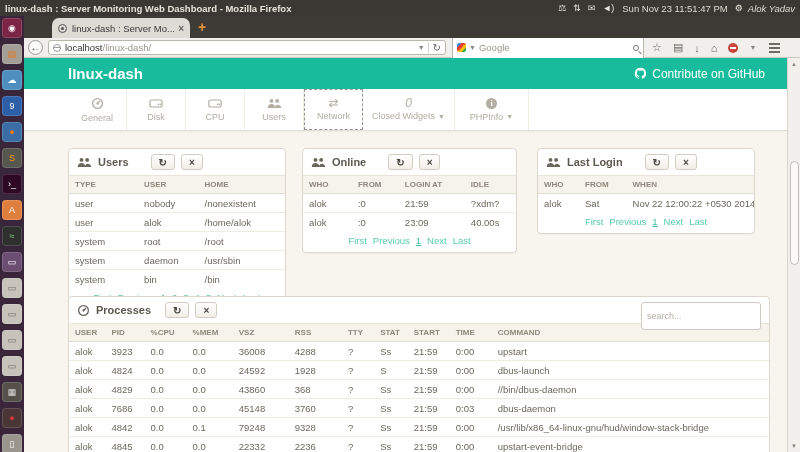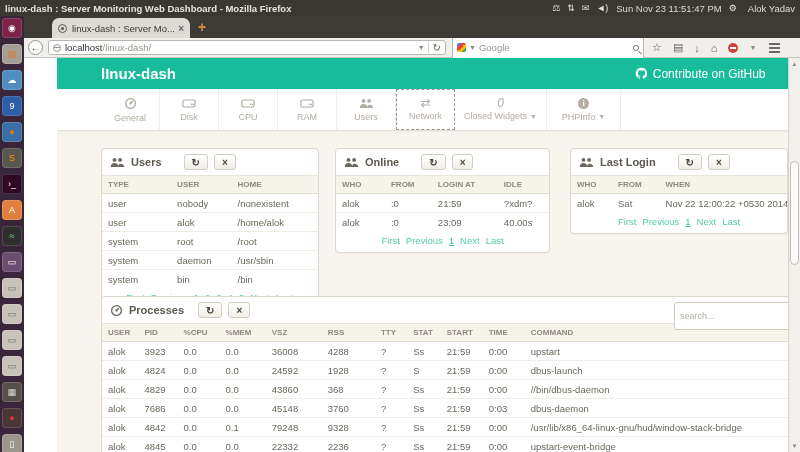--- a/index.html
+++ b/index.html
@@ -5,21 +5,21 @@
   * { margin:0; padding:0; box-sizing:border-box; }
   body { font-family:"Liberation Sans", sans-serif; }
   .screen { position:relative; width:800px; height:452px; overflow:hidden; background:#fff; font-family:"Liberation Sans", sans-serif; }
 
   
   .topbar { position:absolute; left:0; top:0; width:800px; height:16px; background:#3b3833; color:#dfdbd2; display:flex; align-items:center; font-size:9.5px; padding:0 5px; z-index:30; }
   .topbar .wtitle { font-weight:bold; color:#e8e4da; white-space:nowrap; }
   .topbar .spacer { flex:1; }
   .tb-ic { margin-left:7px; font-size:9px; color:#e8e4da; }
   .tb-clock { margin-left:8px; white-space:nowrap; }
-  .tb-user { margin-left:11px; white-space:nowrap; }
+  .tb-user { margin-left:5px; white-space:nowrap;font-style:italic; }
 
   
   .launcher { position:absolute; left:0; top:16px; width:24px; height:436px; background:#39263a; z-index:25; display:flex; flex-direction:column; align-items:center; padding-top:2px; }
   .lch { width:20px; height:20px; border-radius:4px; margin-bottom:6px; display:flex; align-items:center; justify-content:center; font-size:9px; box-shadow:0 0 0 1px rgba(255,255,255,.15) inset; flex:none; }
   .lch.trash { margin-top:auto; margin-bottom:6px; }
 
   
   .window { position:absolute; left:24px; top:16px; width:776px; height:436px; }
   .tabbar { height:22px; background:#3e3a35; position:relative; }
   .tab { position:absolute; left:28px; top:2px; width:138px; height:20px; background:#dedad4; border-radius:7px 7px 0 0; display:flex; align-items:center; padding:0 6px; font-size:9.5px; color:#3a3a3a; }
@@ -42,21 +42,21 @@
   .searchfield .ph { flex:1; }
   .mag { width:6px; height:6px; border:1.5px solid #777; border-radius:50%; position:relative; flex:none; }
   .mag::after { content:""; position:absolute; left:5px; top:5px; width:4px; border-top:1.5px solid #777; transform:rotate(45deg); transform-origin:0 0; }
   .navicons { display:flex; align-items:center; margin-left:8px; gap:11px; color:#6e6a64; font-size:11px; }
   .adblock { width:10px; height:10px; border-radius:50%; background:#c9463c; position:relative; }
   .adblock::after { content:""; position:absolute; left:2px; top:4px; width:6px; border-top:2px solid #fff; }
   .burger { width:11px; height:2px; background:#6e6a64; box-shadow:0 -4px 0 #6e6a64, 0 4px 0 #6e6a64; margin:0 2px; }
   .smallcaret { font-size:7px; color:#888; }
 
   
-  .pagewrap { position:relative; height:394px; display:flex;margin-left:33px; }
+  .pagewrap { position:relative; height:394px; display:flex; }
   .page { position:relative; width:763px; height:394px; background:#f8f5ee; overflow:hidden; }
   .hdr { height:31px; background:#18bc9c; color:#fff; display:flex; align-items:center; padding:0 22px 0 44px; }
   .brand { font-size:15px; font-weight:bold; }
   .contrib { margin-left:auto; font-size:12px; display:flex; align-items:center; gap:5px; }
   .subnav { height:42px; background:#fff; border-bottom:1px solid #e3dfd5; box-shadow:0 1px 2px rgba(0,0,0,.04); display:flex; align-items:stretch; padding-left:44px; }
   .nitem { width:59px; display:flex; flex-direction:column; align-items:center; justify-content:center; gap:3px; color:#b3ada2; font-size:9px; border-right:1px solid #f0ede6; }
   .nitem svg { display:block; }
   .nitem.active { border:1px dashed #9a958c; }
   .nitem.wide { width:92px; flex-direction:column; }
   .nitem .zero { font-style:italic; font-size:12px; line-height:10px; color:#b3ada2; }
@@ -239,28 +239,20 @@
           </div>
           <div class="nitem">
             <svg viewBox="0 0 16 12" width="14" height="11">
                 <rect x="1" y="2" width="14" height="8" rx="2" fill="none" stroke="#b3ada2" stroke-width="1.4"></rect>
                 <circle cx="11" cy="7" r=".9" fill="#b3ada2"></circle>
                 <circle cx="13" cy="7" r=".9" fill="#b3ada2"></circle>
               </svg>
             <span>CPU</span>
           </div>
           <div class="nitem">
-            <svg viewBox="0 0 16 12" width="14" height="11">
-                <rect x="1" y="2" width="14" height="8" rx="2" fill="none" stroke="#b3ada2" stroke-width="1.4"></rect>
-                <circle cx="11" cy="7" r=".9" fill="#b3ada2"></circle>
-                <circle cx="13" cy="7" r=".9" fill="#b3ada2"></circle>
-              </svg>
-            <span>RAM</span>
-          </div>
-          <div class="nitem">
             <svg viewBox="0 0 20 14" width="15" height="11">
                 <g fill="#b3ada2">
                   <circle cx="6" cy="3.5" r="2.6"></circle>
                   <circle cx="13.5" cy="3.5" r="2.6"></circle>
                   <path d="M1 13c0-3.2 2.2-5.2 5-5.2s5 2 5 5.2zM10.5 13c.3-2.6 1.6-4.5 3.5-4.5 2.8 0 5 2 5 4.5z"></path>
                 </g>
               </svg>
             <span>Users</span>
           </div>
           <div class="nitem active">

